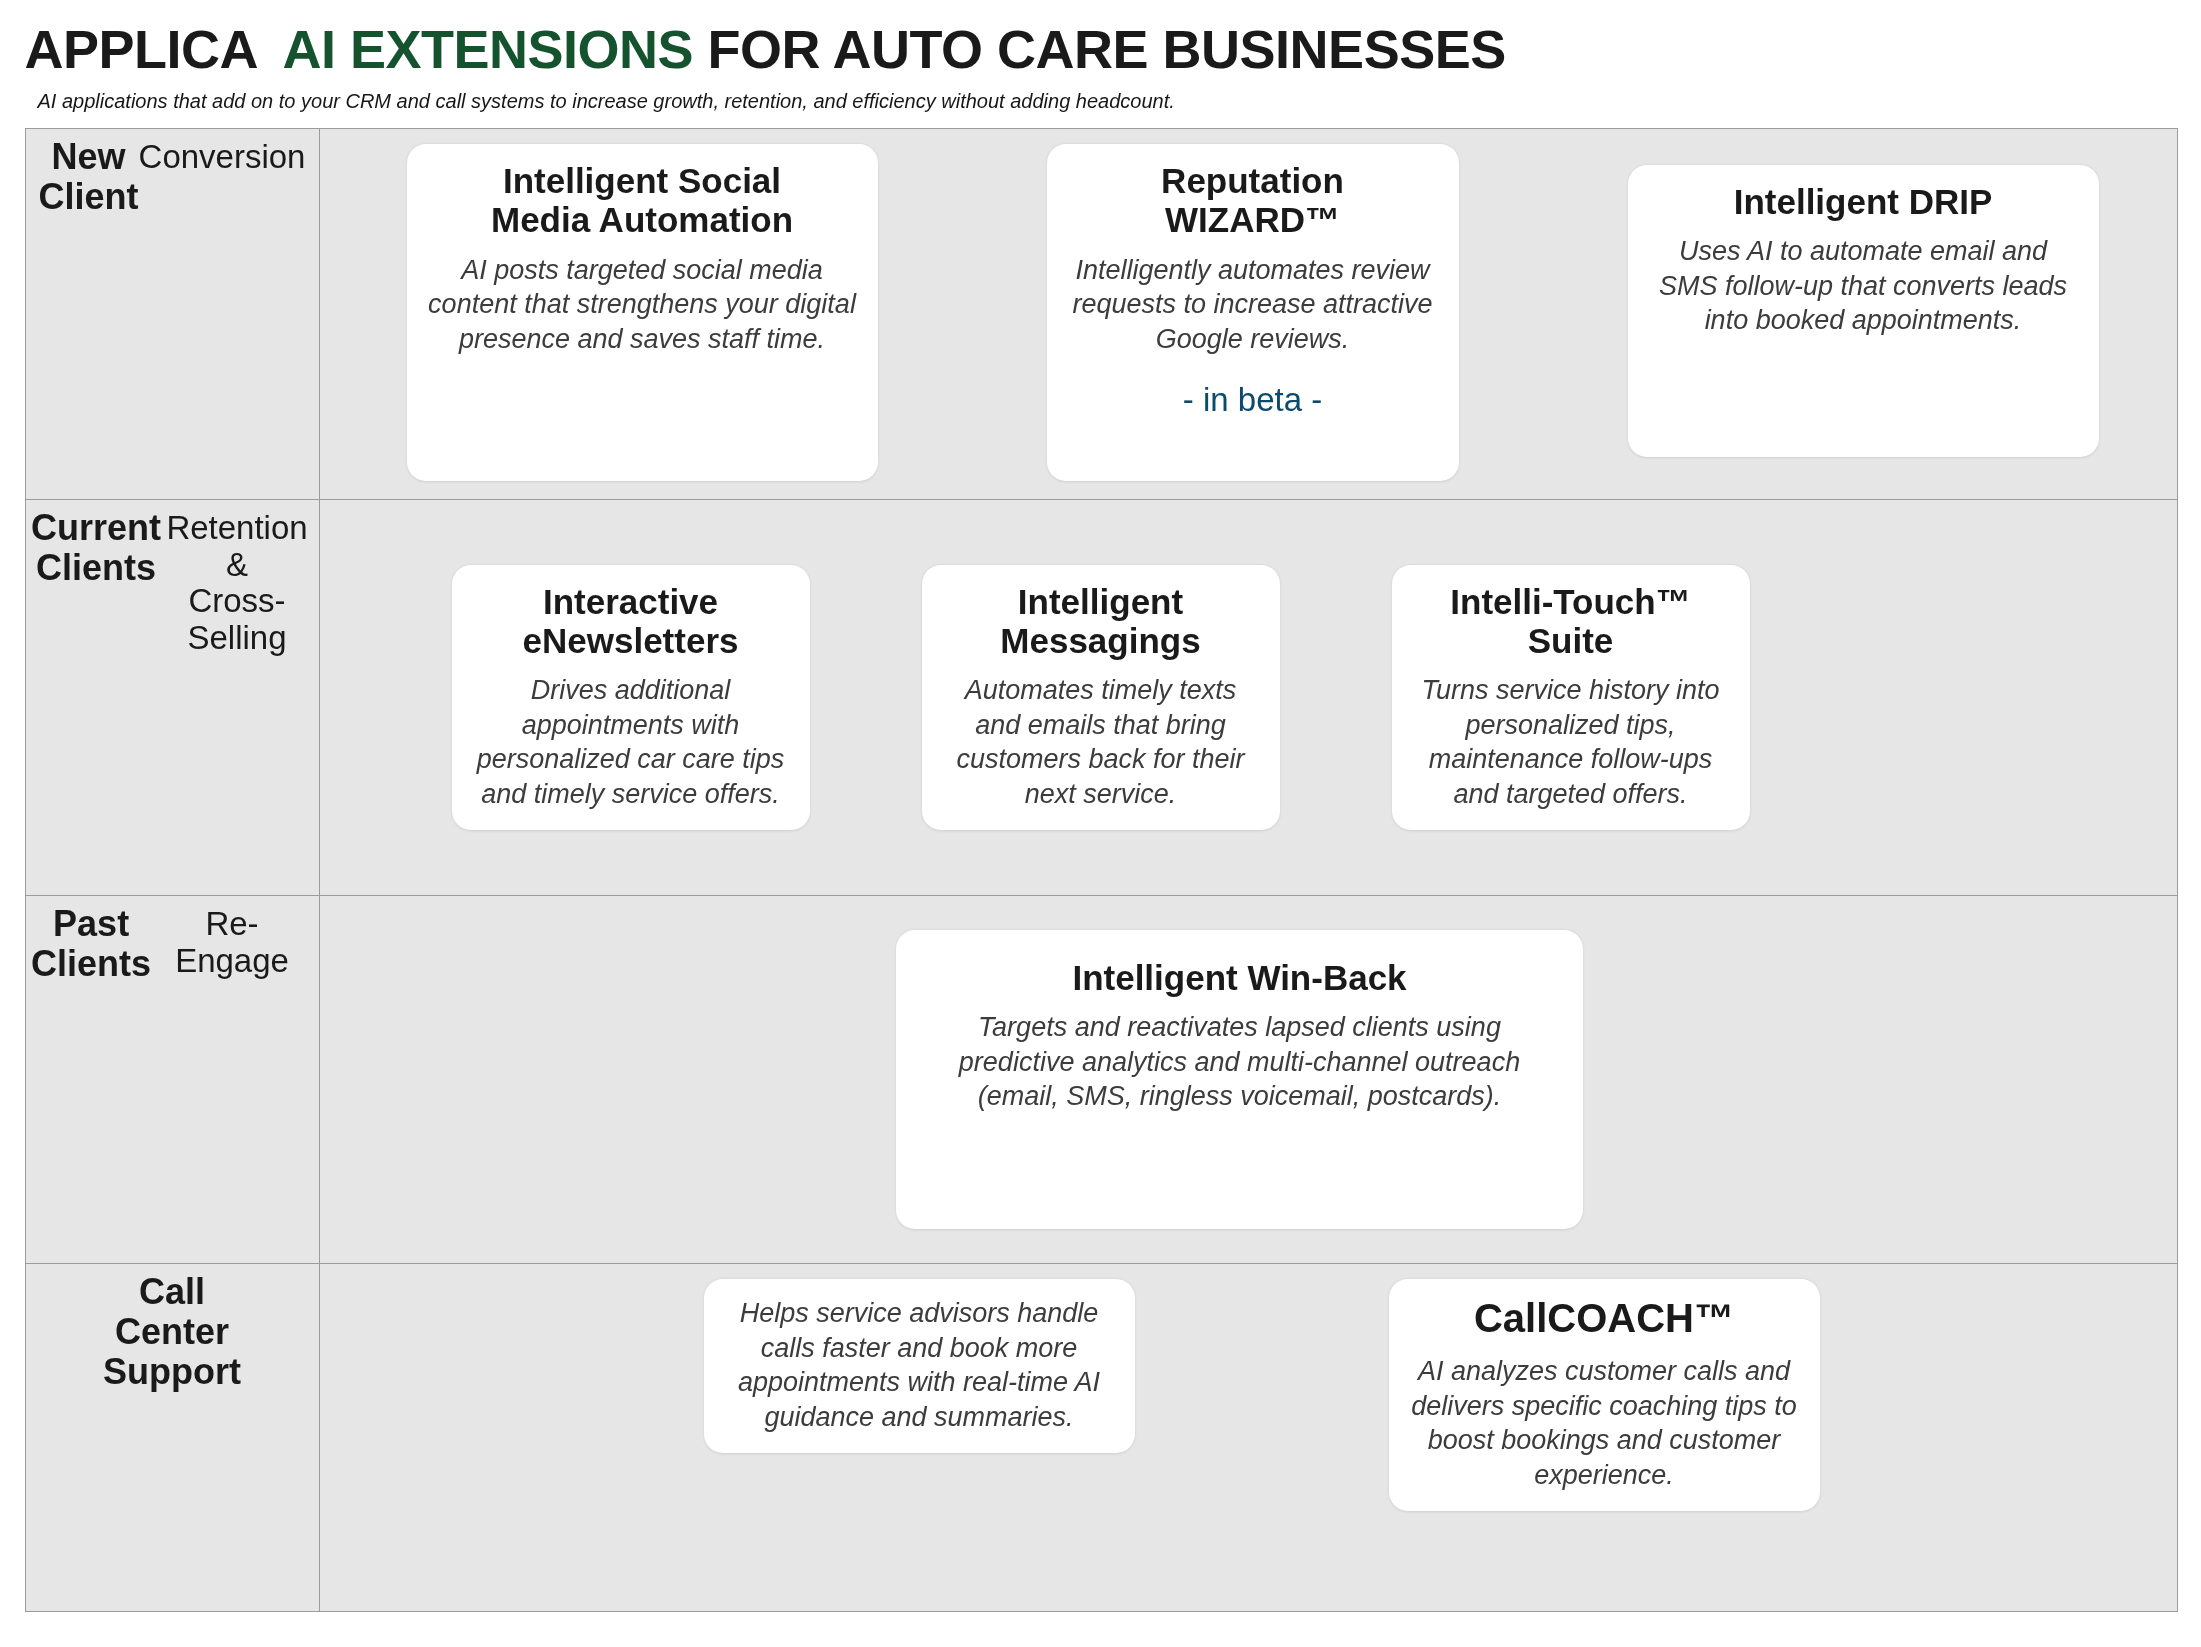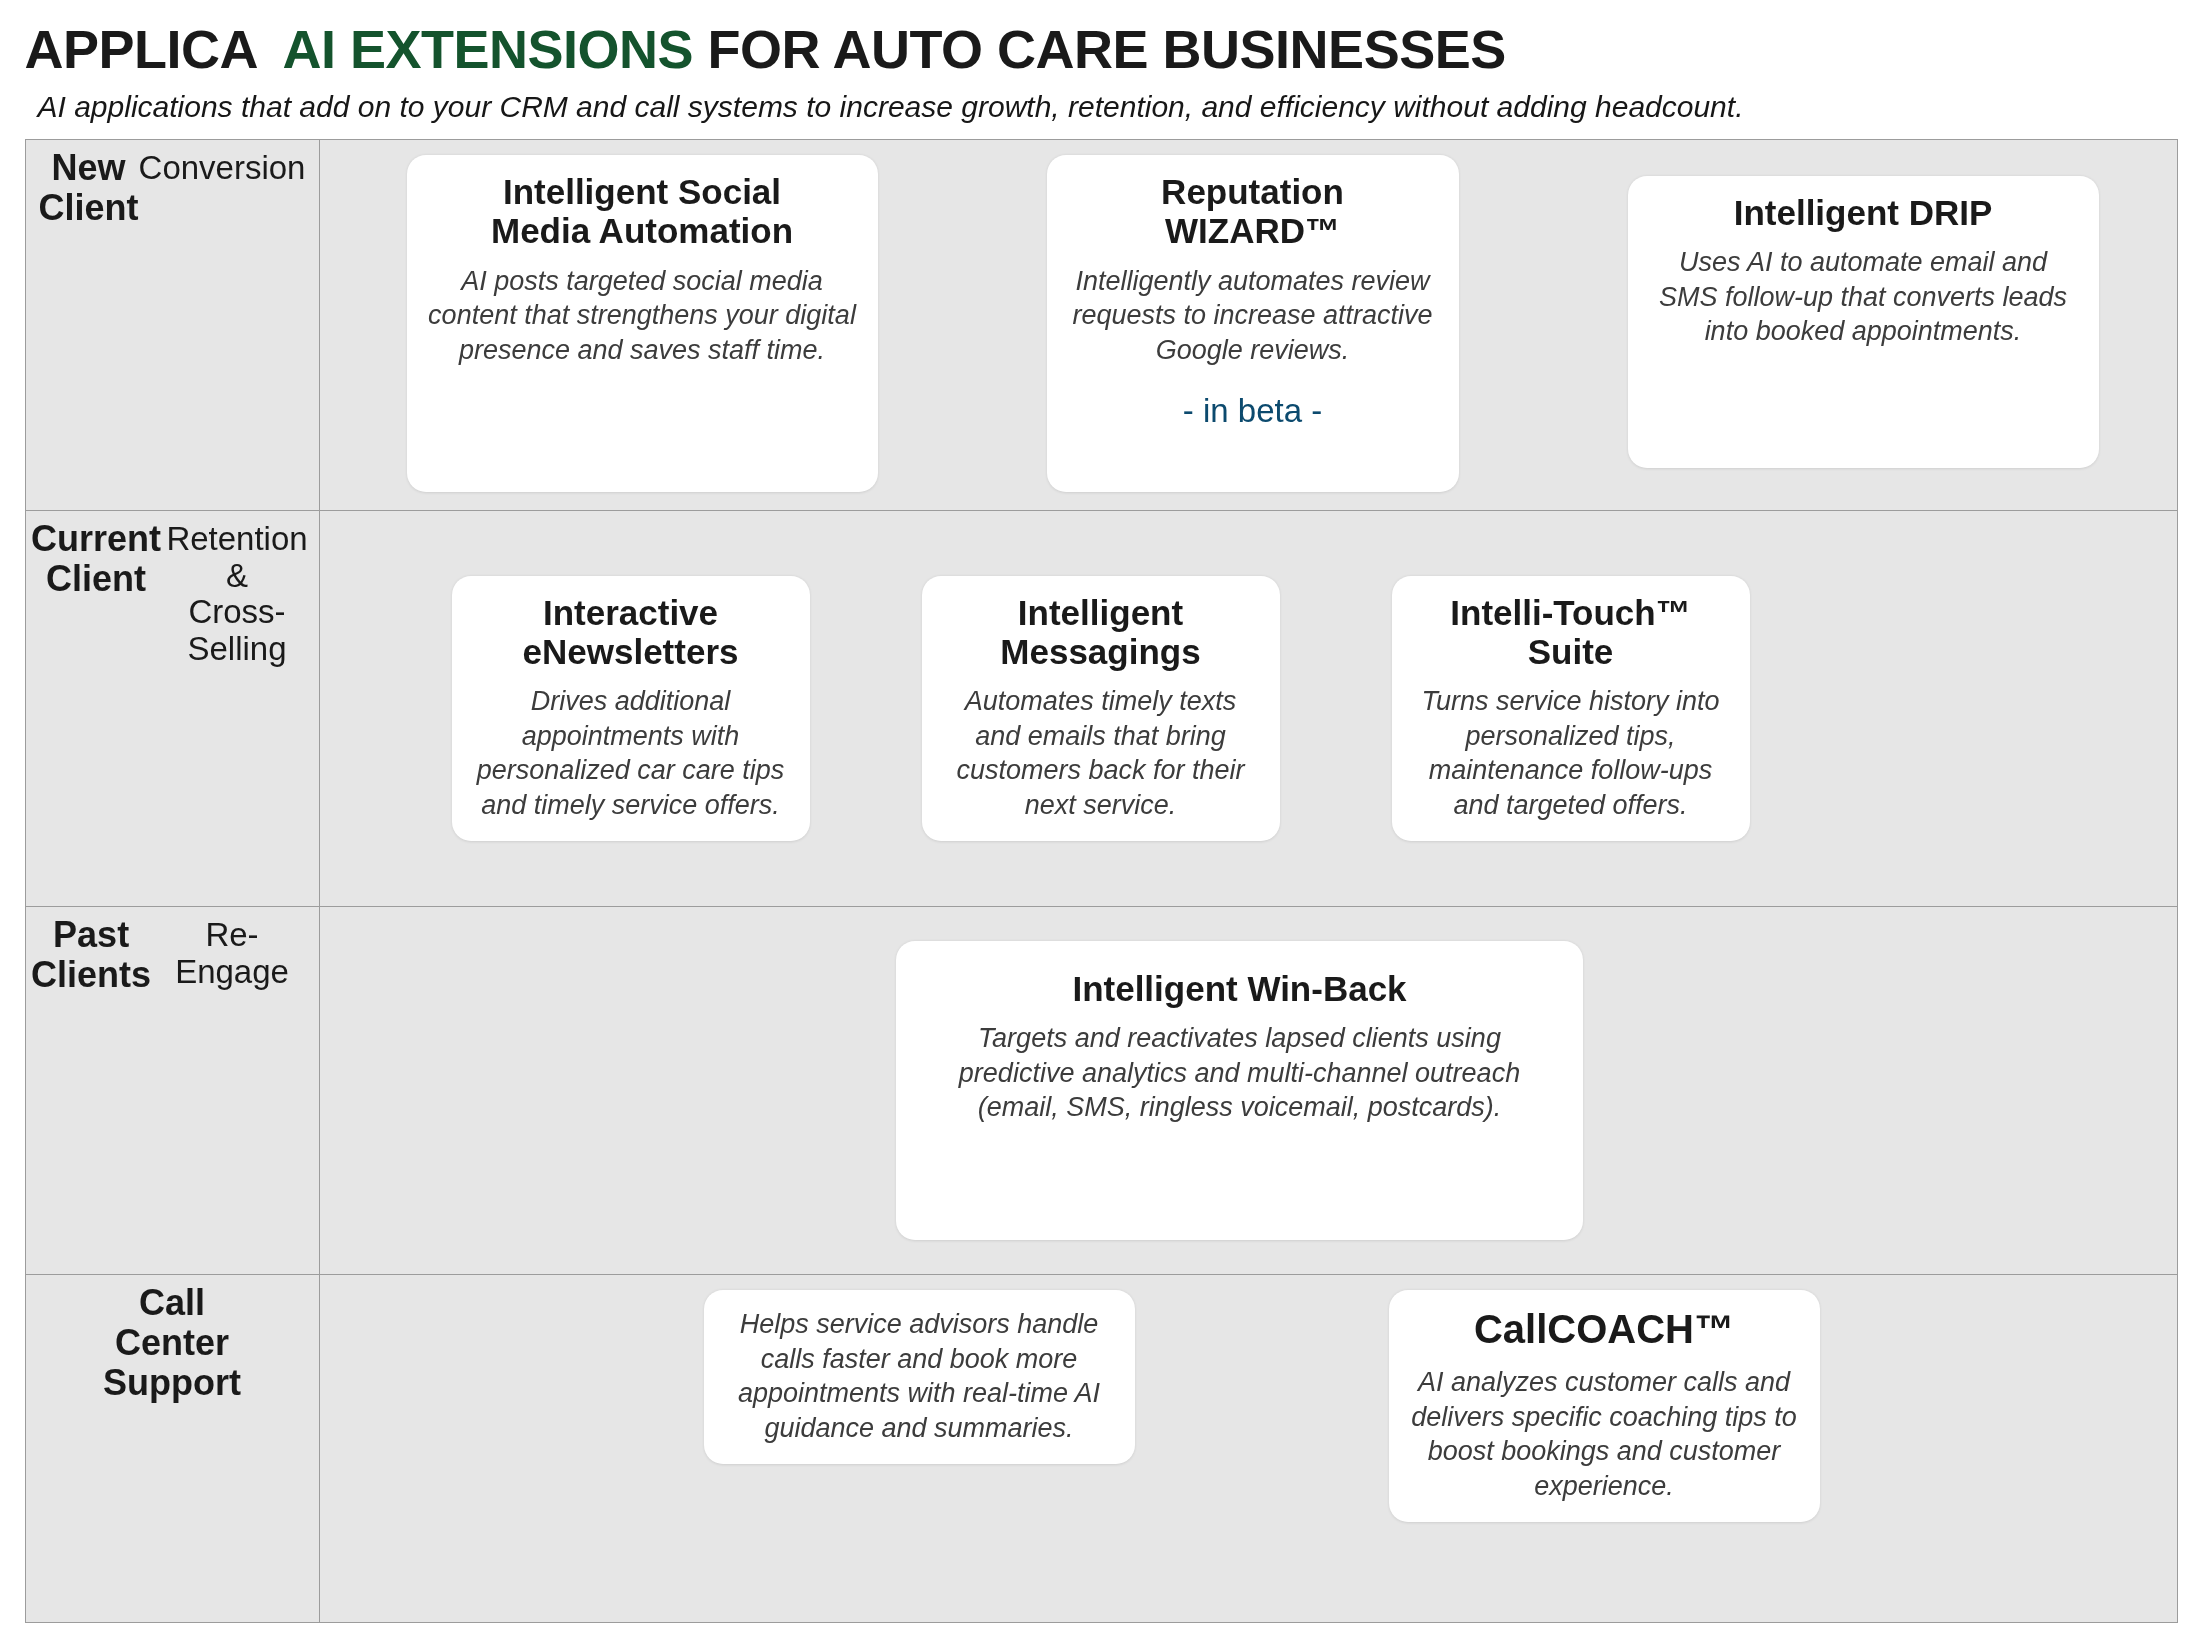--- a/index.html
+++ b/index.html
@@ -27,21 +27,21 @@
     letter-spacing: -0.5px;
     line-height: 1.05;
     margin: 7.5px 0 0 0;
     white-space: nowrap;
   }
   .title .accent {
     color: #14532d;
     margin-left: 12px;
   }
   .subtitle {
-    font-size: 30px;
+    font-size: 20px;
     font-style: italic;
     margin: 13px 0 15px 13px;
     color: #171717;
     white-space: nowrap;
   }
   
   .matrix {
     border: 1.9px solid #9c9c9c;
     border-bottom: none;
     width: 2153px;
@@ -170,21 +170,21 @@
         <div class="card c3">
           <div class="card-title">Intelligent DRIP</div>
           <div class="card-desc">Uses AI to automate email and SMS follow-up that converts leads into booked appointments.</div>
         </div>
       </div>
     </div>
 
     <div class="row row2">
       <div class="row-label">
         <div class="lab-main">Current
-Client</div>
+Clients</div>
         <div class="lab-sub">Retention &amp;
 Cross-Selling</div>
       </div>
       <div class="row-cards">
         <div class="card c1">
           <div class="card-title">Interactive
 eNewsletters</div>
           <div class="card-desc">Drives additional appointments with personalized car care tips and timely service offers.</div>
         </div>
         <div class="card c3">

